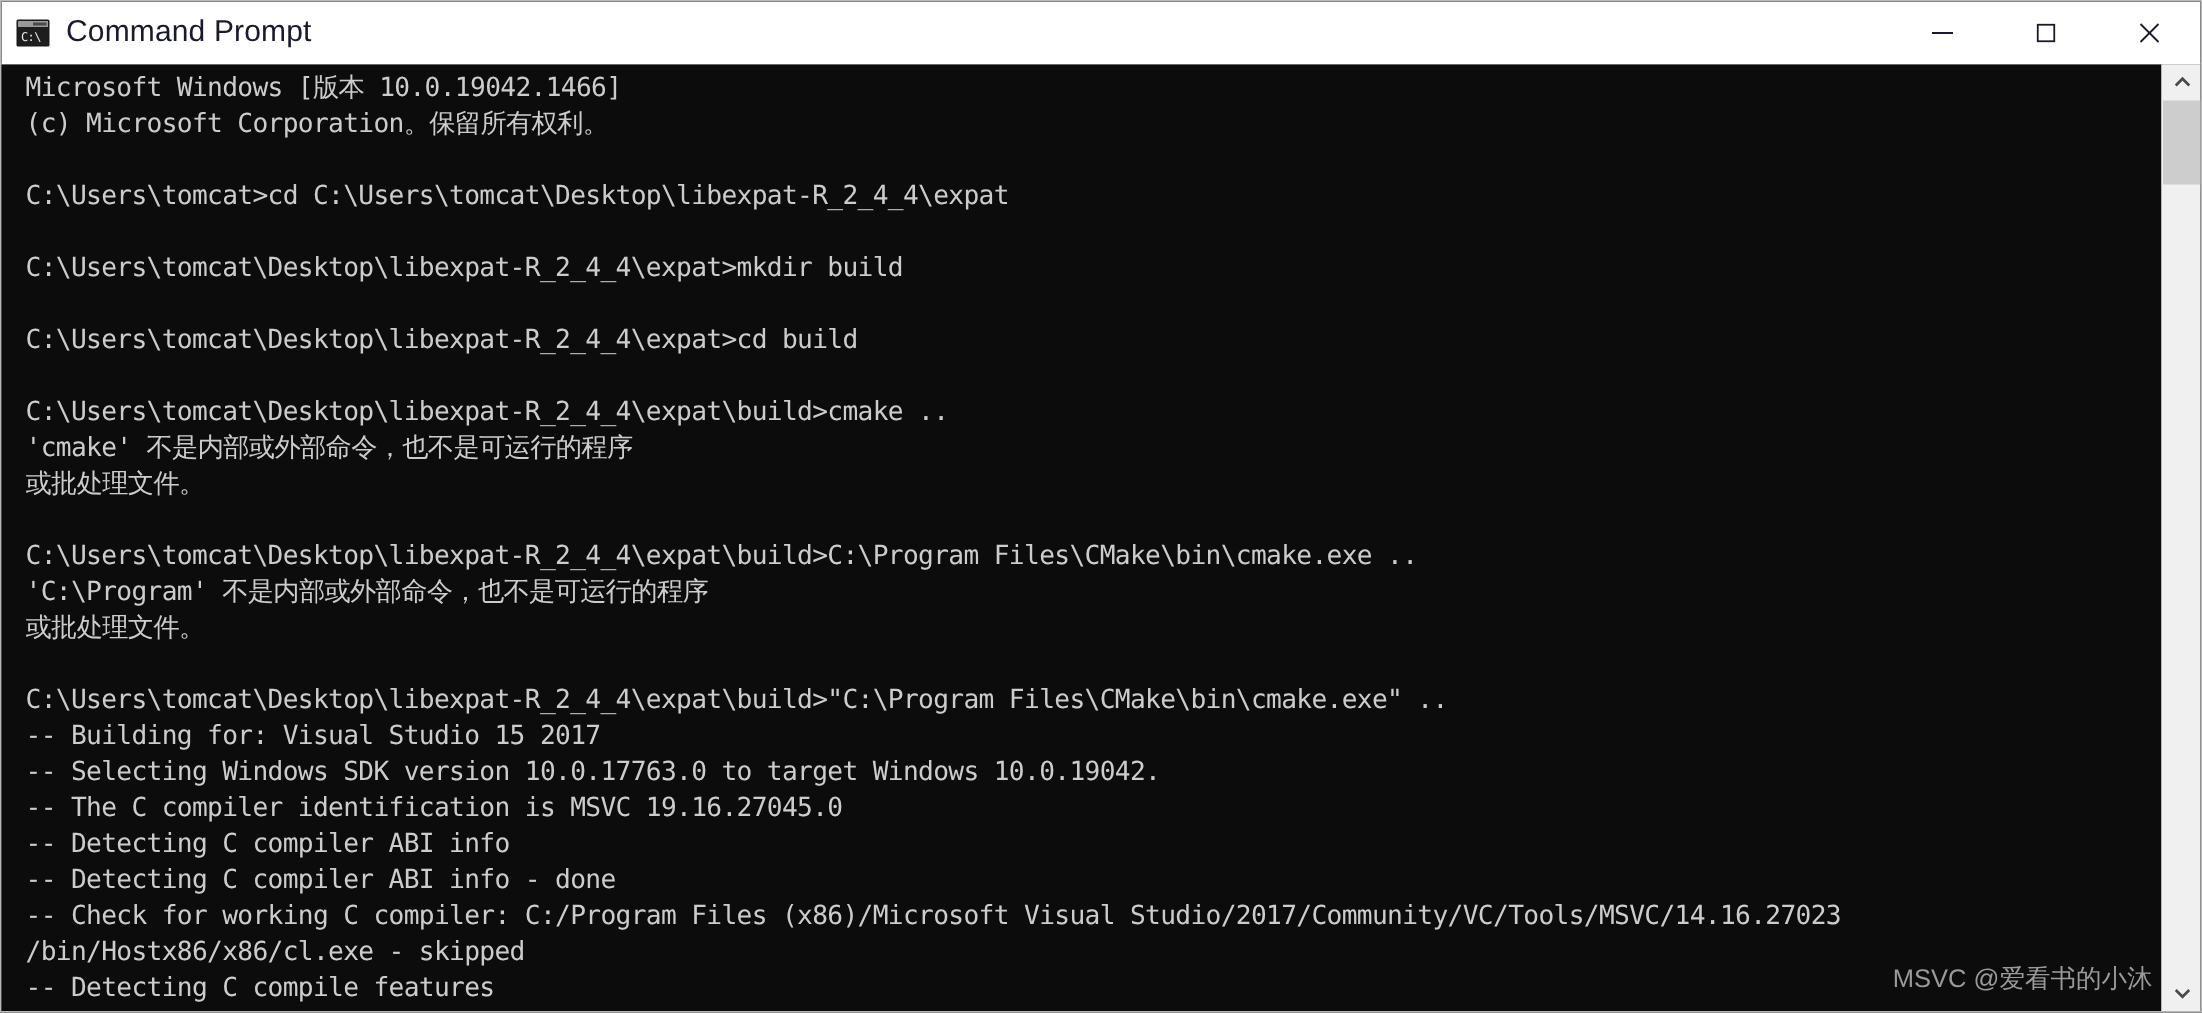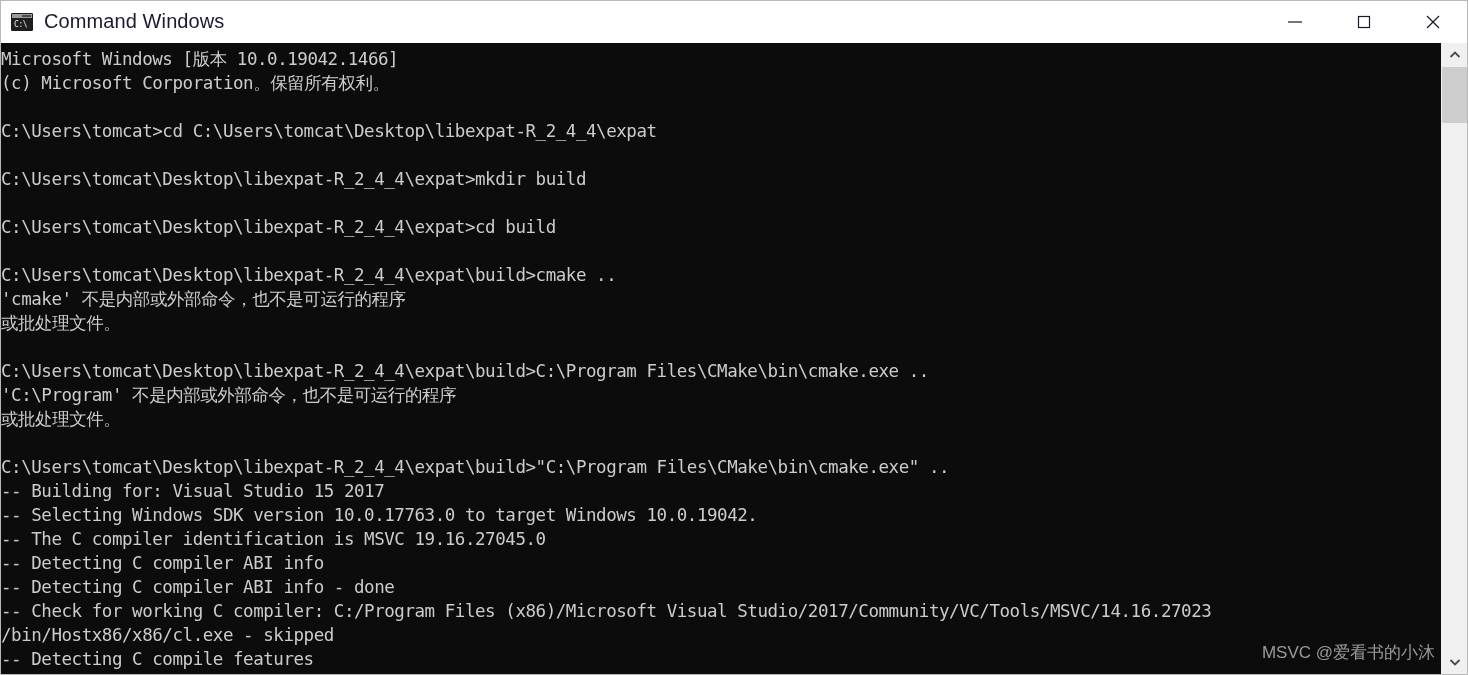--- a/index.html
+++ b/index.html
@@ -119,21 +119,21 @@
     right: 0;
     bottom: 0;
     background: #0c0c0c;
     overflow: hidden;
   }
   .term-text {
     position: absolute;
     top: 0;
     left: 0;
     width: 1442px;
-    padding: 4px 0 0 0;
+    padding: 4px 0 0 16px;
     margin: 0;
     color: #cccccc;
     font-family: "DejaVu Sans Mono", "Liberation Mono", monospace;
     font-size: 17.5px;
     line-height: 24px;
     white-space: pre;
     letter-spacing: -0.45px;
     -webkit-font-smoothing: none;
   }
 
@@ -191,21 +191,21 @@
 <body>
 
 <div class="window">
 
   <div class="titlebar">
     <div class="title-left">
       <span class="cmd-icon">
         <span class="bar"></span>
         <span class="body">C:\</span>
       </span>
-      <span class="title-text">Command Windows</span>
+      <span class="title-text">Command Prompt</span>
     </div>
 
     <div class="win-controls">
       <button class="win-btn">
         <svg width="24" height="24" viewBox="0 0 24 24">
           <line x1="5" y1="12" x2="19" y2="12" stroke="#1a1a2e" stroke-width="1.2"></line>
         </svg>
       </button>
       <button class="win-btn">
         <svg width="24" height="24" viewBox="0 0 24 24">

